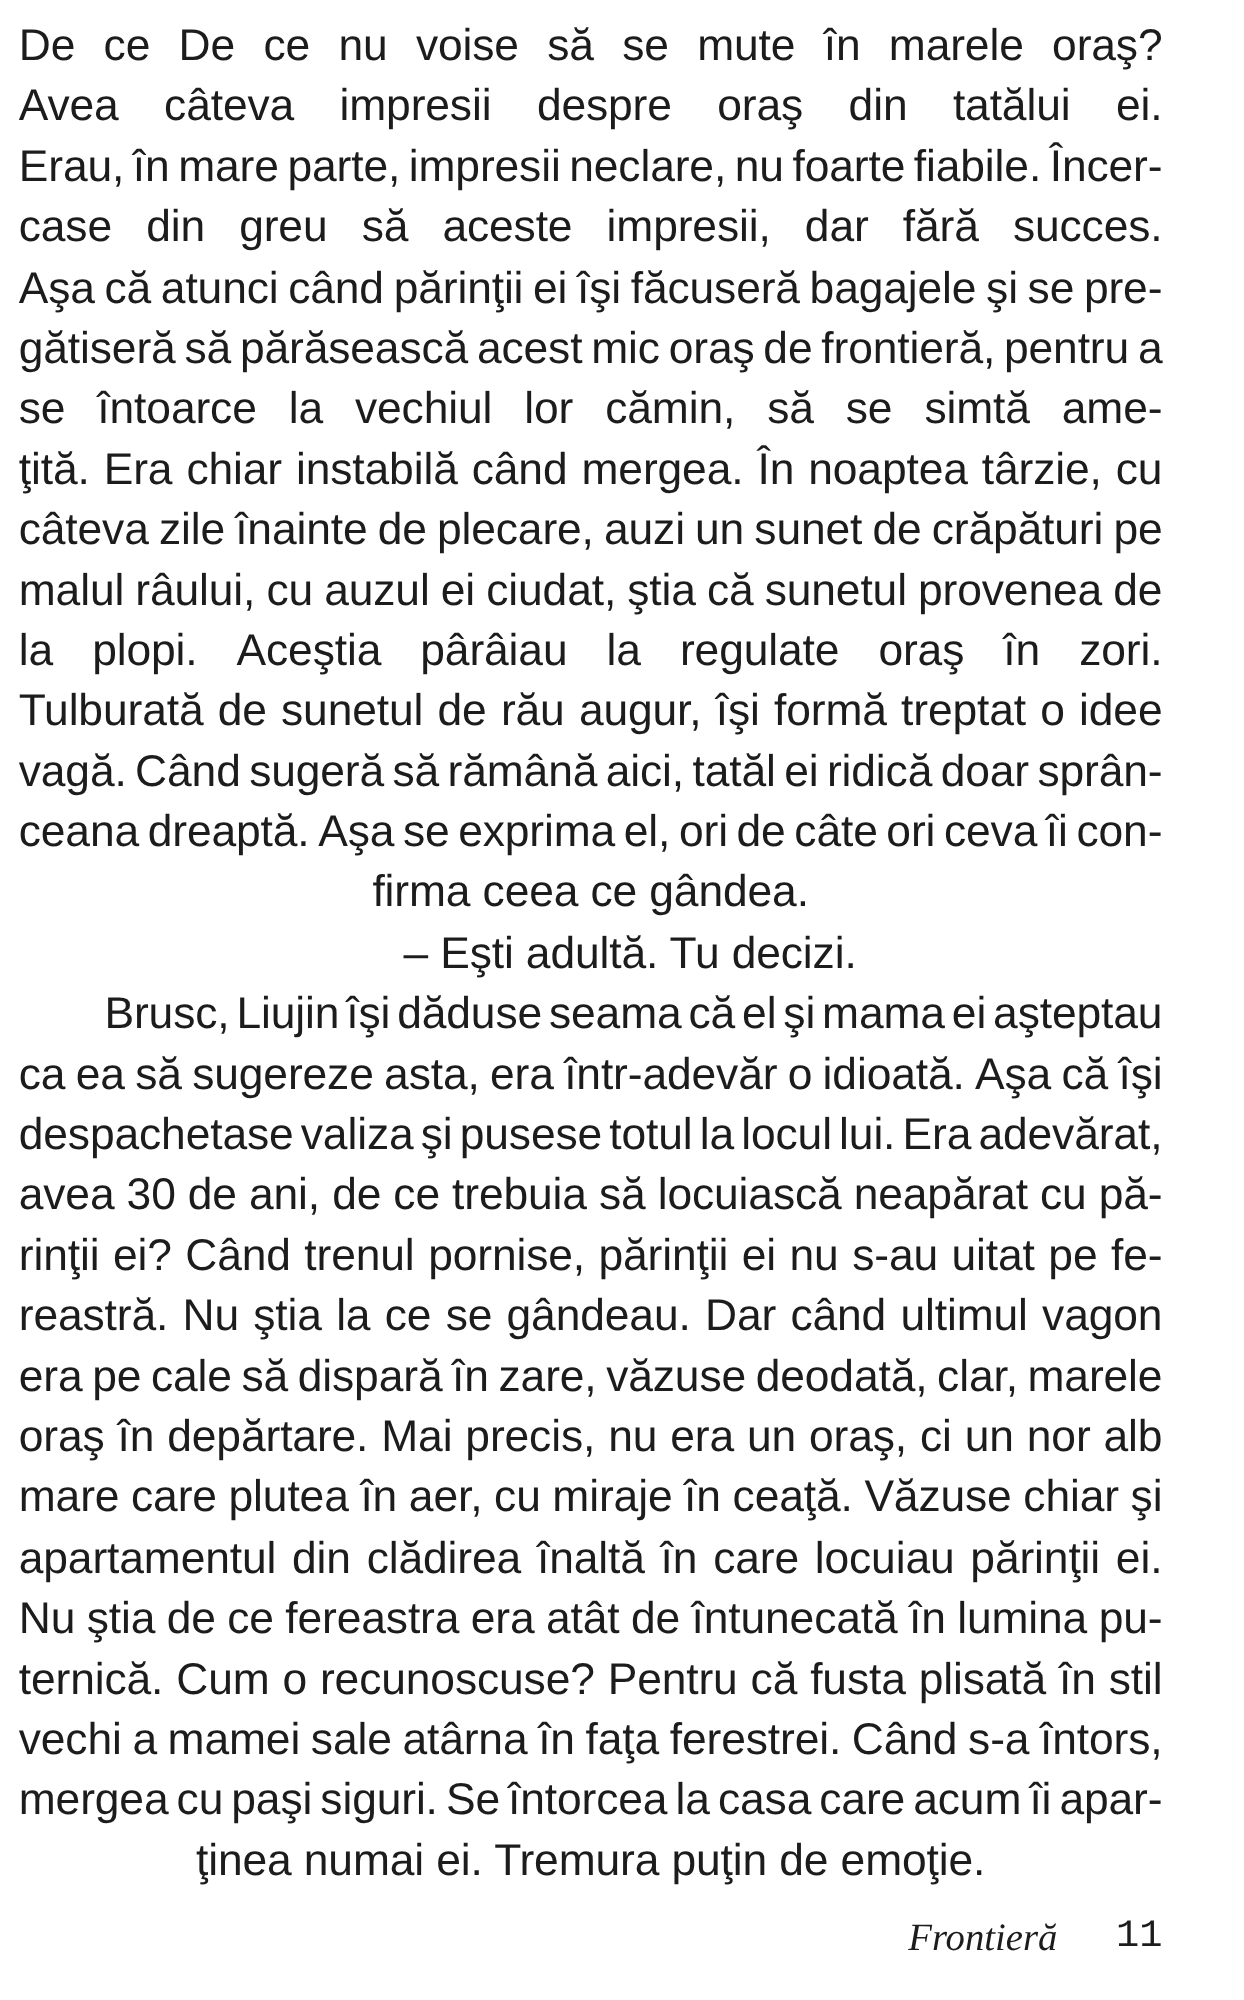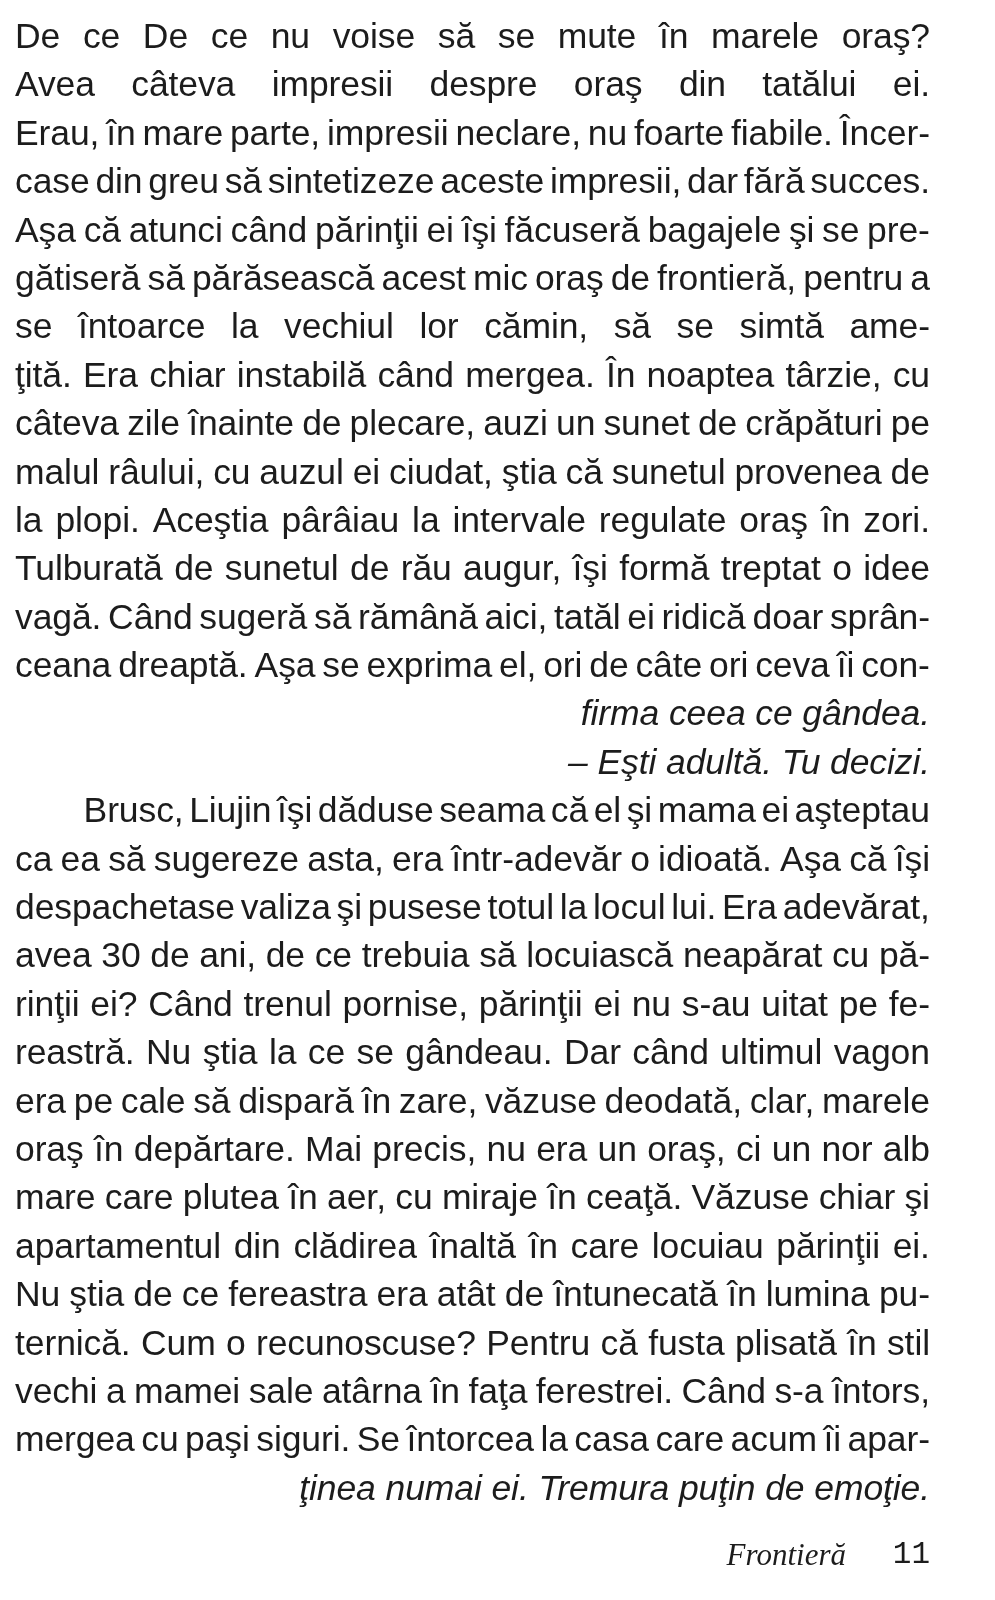--- a/index.html
+++ b/index.html
@@ -40,39 +40,38 @@
     justify-content: space-between;
     white-space: normal;
   }
   .line.j > span.w {
     display: inline-block;
     white-space: pre;
   }
   
   .line.last {
     display: block;
-    text-align: right;
-    font-style: italic;
+    text-align: center;
   }
   .line.indent {
     padding-left: 0;
   }
   .line.indent > span.lead {
     display: inline-block;
     width: 63px;
   }
   .footer {
     position: absolute;
     left: 15px;
     top: 1530px;
     width: 915px;
     height: 50px;
     display: flex;
     justify-content: flex-end;
-    align-items: center;
+    align-items: flex-start;
     color: #1c1c1c;
   }
   .footer .book-title {
     font-family: "Liberation Serif", "DejaVu Serif", serif;
     font-style: italic;
     font-size: 31px;
     line-height: 40px;
   }
   .footer .page-number {
     font-family: Liberation Mono, monospace;
@@ -125,21 +124,20 @@
         <span class="w">nu</span>
         <span class="w">foarte</span>
         <span class="w">fiabile.</span>
         <span class="w">Încer-</span>
       </div>
       <div class="line j">
         <span class="w">case</span>
         <span class="w">din</span>
         <span class="w">greu</span>
         <span class="w">să</span>
-        <span class="w">sintetizeze</span>
         <span class="w">aceste</span>
         <span class="w">impresii,</span>
         <span class="w">dar</span>
         <span class="w">fără</span>
         <span class="w">succes.</span>
       </div>
       <div class="line j">
         <span class="w">Aşa</span>
         <span class="w">că</span>
         <span class="w">atunci</span>
@@ -214,21 +212,20 @@
         <span class="w">sunetul</span>
         <span class="w">provenea</span>
         <span class="w">de</span>
       </div>
       <div class="line j">
         <span class="w">la</span>
         <span class="w">plopi.</span>
         <span class="w">Aceştia</span>
         <span class="w">pârâiau</span>
         <span class="w">la</span>
-        <span class="w">intervale</span>
         <span class="w">regulate</span>
         <span class="w">oraş</span>
         <span class="w">în</span>
         <span class="w">zori.</span>
       </div>
       <div class="line j">
         <span class="w">Tulburată</span>
         <span class="w">de</span>
         <span class="w">sunetul</span>
         <span class="w">de</span>

